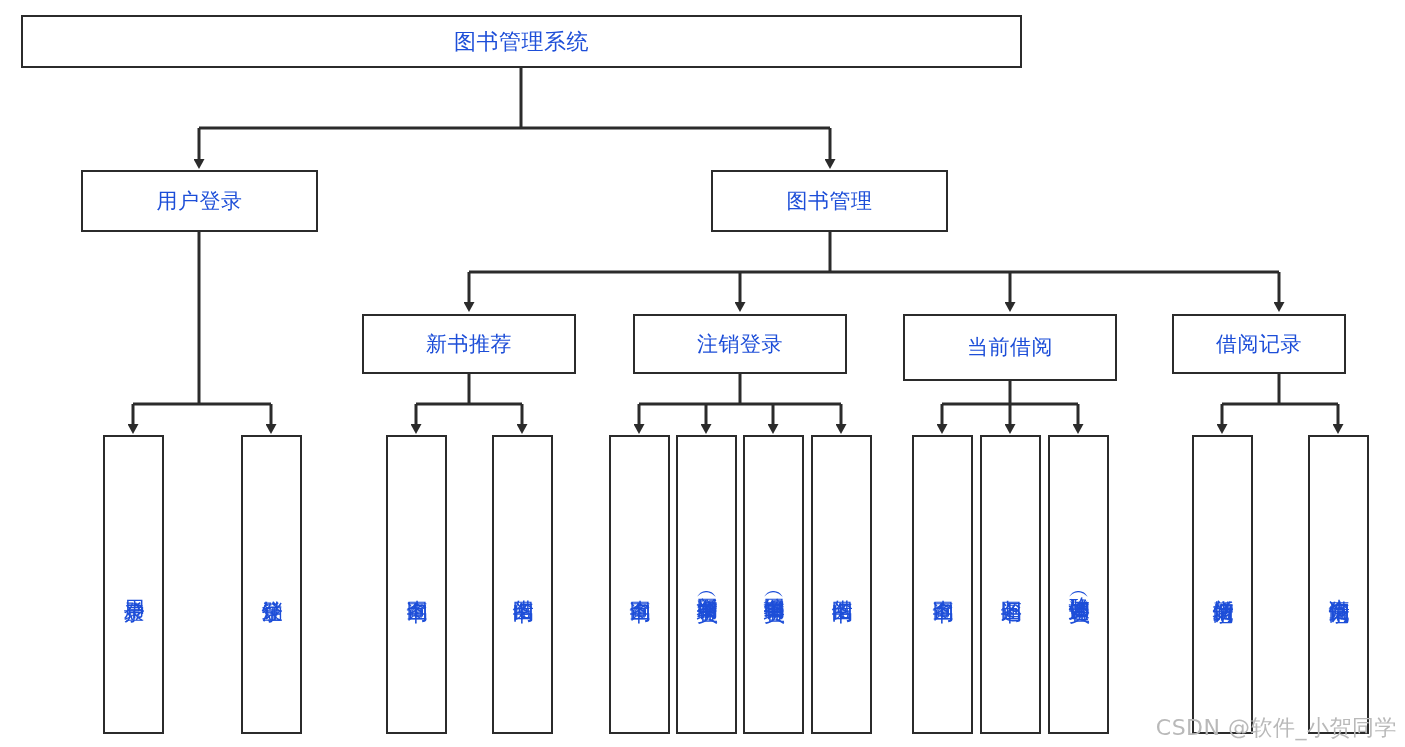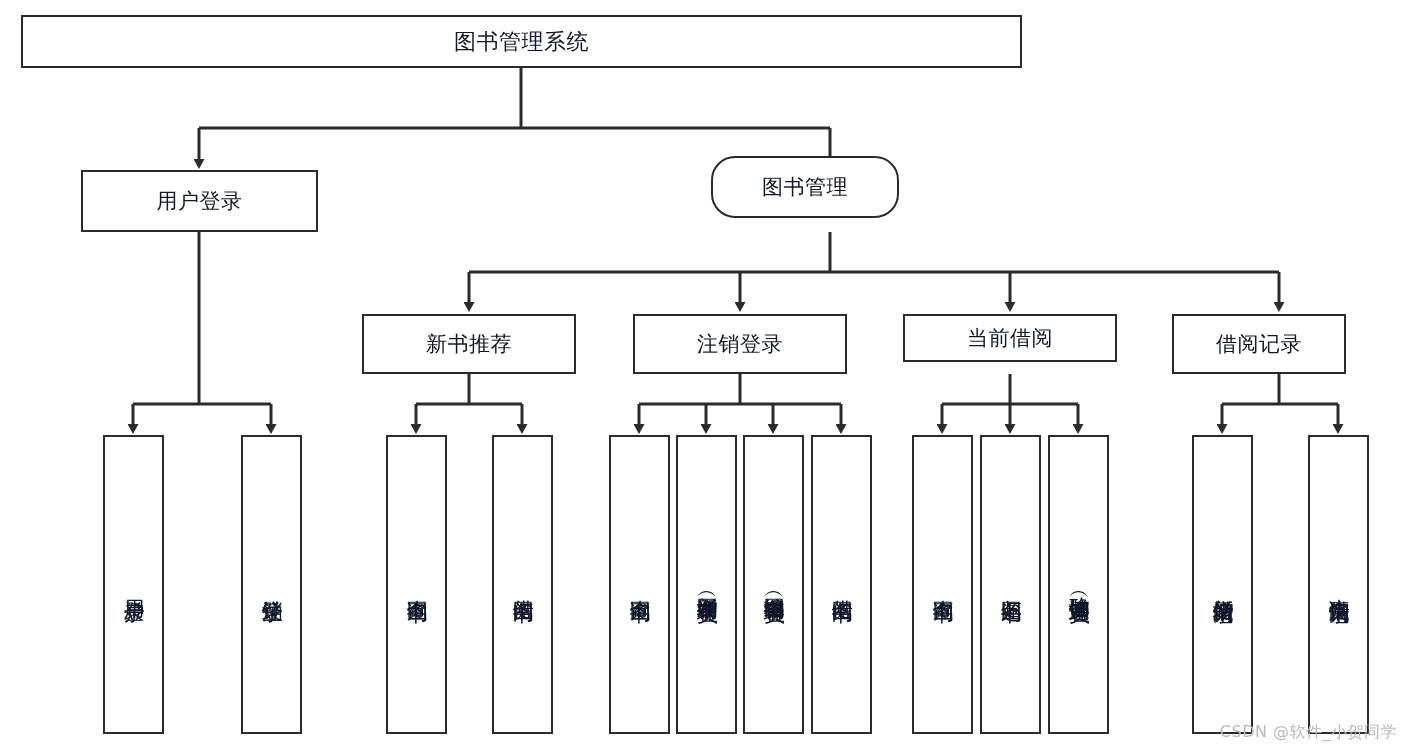--- a/index.html
+++ b/index.html
@@ -28,21 +28,21 @@
   }
   .node {
     position: absolute;
     box-sizing: border-box;
     background: #ffffff;
     border: 2.5px solid #2b2b2b;
     display: flex;
     align-items: center;
     justify-content: center;
     text-align: center;
-    color: #0f172a;
+    color: #1d4ed8;
     z-index: 2;
   }
   .node.horiz {
     font-size: 21px;
     line-height: 1.25;
     letter-spacing: 0.5px;
   }
   .node.root {
     font-size: 22px;
   }
@@ -59,21 +59,21 @@
   .node.vert .vlabel {
     writing-mode: vertical-rl;
     text-orientation: upright;
     display: block;
     white-space: nowrap;
   }
   .watermark {
     position: absolute;
     right: 8px;
     bottom: 4px;
-    font-size: 16px;
+    font-size: 22px;
     color: #b9b9b9;
     letter-spacing: 0.5px;
     z-index: 3;
     white-space: nowrap;
   }
 </style>
 </head>
 <body>
 
 <div id="canvas">
@@ -132,33 +132,33 @@
   </svg>
 
   <div class="node horiz root" style="left:21px; top:15px; width:1001px; height:53px;">
     <span>图书管理系统</span>
   </div>
 
   <div class="node horiz" style="left:81px; top:170px; width:237px; height:62px;">
     <span>用户登录</span>
   </div>
 
-  <div class="node horiz" style="left:711px; top:156px; width:188px; height:62px;border-radius:24px;">
+  <div class="node horiz" style="left:711px; top:170px; width:237px; height:62px;">
     <span>图书管理</span>
   </div>
 
   <div class="node horiz" style="left:362px; top:314px; width:214px; height:60px;">
     <span>新书推荐</span>
   </div>
 
   <div class="node horiz" style="left:633px; top:314px; width:214px; height:60px;">
     <span>注销登录</span>
   </div>
 
-  <div class="node horiz" style="left:903px; top:314px; width:214px; height:48px;">
+  <div class="node horiz" style="left:903px; top:314px; width:214px; height:67px;">
     <span>当前借阅</span>
   </div>
 
   <div class="node horiz" style="left:1172px; top:314px; width:174px; height:60px;">
     <span>借阅记录</span>
   </div>
 
   <div class="node vert" style="left:103px; top:435px; width:61px; height:299px;">
     <span class="vlabel">用户登录</span>
   </div>

